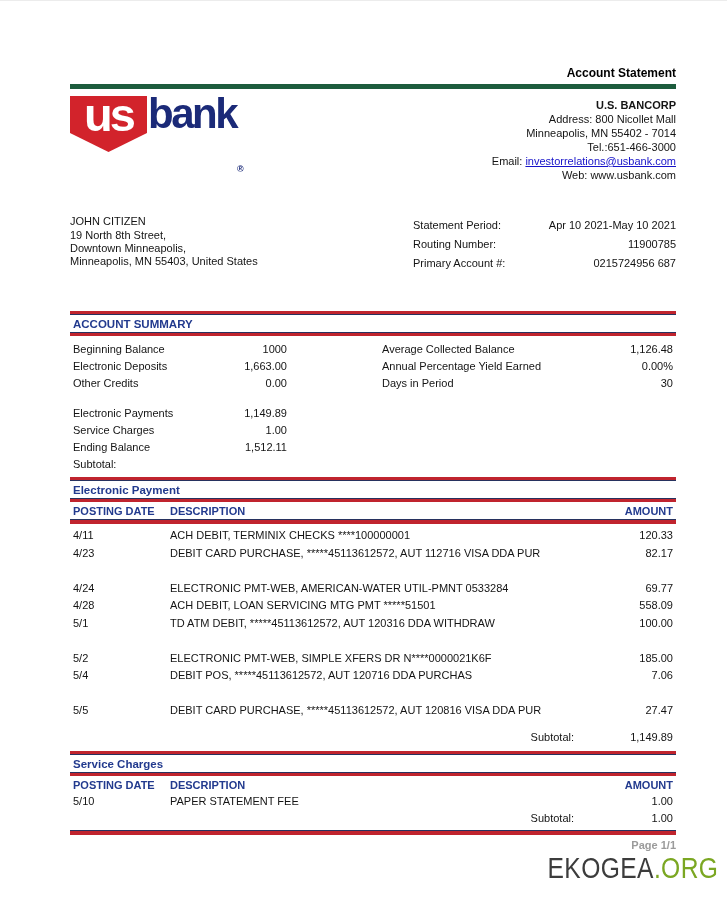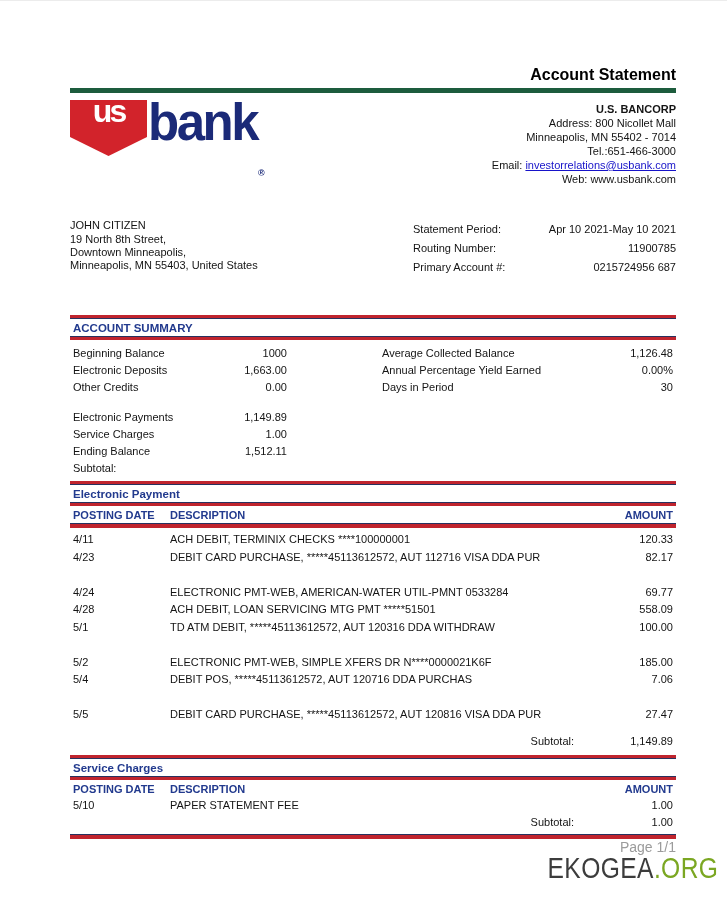--- a/index.html
+++ b/index.html
@@ -4,36 +4,36 @@
 <style>
   html,body { margin:0; padding:0; background:#ffffff; }
   .page {
     position:relative; width:727px; height:900px; background:#ffffff;
     font-family:"Liberation Sans", sans-serif; font-size:11px; color:#141414;
     overflow:hidden; border-top:1px solid #ececec;
   }
   .content { position:absolute; left:70px; top:0; width:606px; }
 
   
-  .doc-title { padding-top:65px; text-align:right; font-weight:bold; font-size:16px; color:#000; }
+  .doc-title { padding-top:65px; text-align:right; font-weight:bold; font-size:12px; color:#000; }
   .green-bar { height:5px; background:#1d5c3d; margin-top:4px; }
 
   .header-row { display:flex; justify-content:space-between; margin-top:7px; }
   .logo { display:flex; align-items:flex-start; line-height:1; }
   .shield {
     width:77px; height:56px; background:#d2232b; position:relative;
     clip-path:polygon(0 0,100% 0,100% 66%,50% 100%,0 66%);
     display:flex; justify-content:center;
   }
   .shield .us {
-    color:#fff; font-weight:bold; font-size:32px; letter-spacing:-3px;
+    color:#fff; font-weight:bold; font-size:47px; letter-spacing:-3px;
     line-height:1; margin-top:-5px;
   }
   .bank-word {
-    color:#1b2a78; font-weight:bold; font-size:51px; letter-spacing:-2.5px;
+    color:#1b2a78; font-weight:bold; font-size:42px; letter-spacing:-2.5px;
     line-height:1; margin-top:-3px; margin-left:1px;
   }
   .reg-mark { color:#1b2a78; font-size:9px; font-weight:bold; align-self:flex-end; margin:0 0 8px 1px; }
 
   .bank-info { text-align:right; line-height:14px; font-size:11px; padding-top:2px; }
   .bank-info .bank-name { font-weight:bold; }
   .email-link { color:#1713c9; text-decoration:underline; cursor:pointer; }
 
   
   .customer-row { display:flex; justify-content:space-between; margin-top:33px; }
@@ -68,21 +68,21 @@
   .table-head { display:flex; color:#223a8e; font-weight:bold; padding:3px 3px 2px 3px; }
   .col-date { width:97px; }
   .col-desc { flex:1; }
   .col-amt { width:95px; text-align:right; }
   .t-row { display:flex; padding:0 3px; height:17.5px; line-height:17.5px; }
   .subtotal-row { display:flex; justify-content:flex-end; height:17px; line-height:17px; padding:0 3px; margin-top:9px; }
   .subtotal-row .amt { width:99px; text-align:right; }
   .mt4 { margin-top:4px; }
 
   
-  .page-num { position:absolute; right:51px; top:838px; color:#9b9b9b; font-weight:normal; font-size:14px;margin-left:41px; }
+  .page-num { position:absolute; right:51px; top:838px; color:#9b9b9b; font-weight:bold; font-size:11px;margin-left:41px; }
   .watermark {
     position:absolute; right:9px; top:850px; font-size:30px; letter-spacing:0.5px;
     color:#3c3c3c; transform:scaleX(0.82); transform-origin:100% 50%; white-space:nowrap;
   }
   .watermark .org { color:#7ba722; }
 </style>
 </head>
 <body>
 
 <div class="page">

